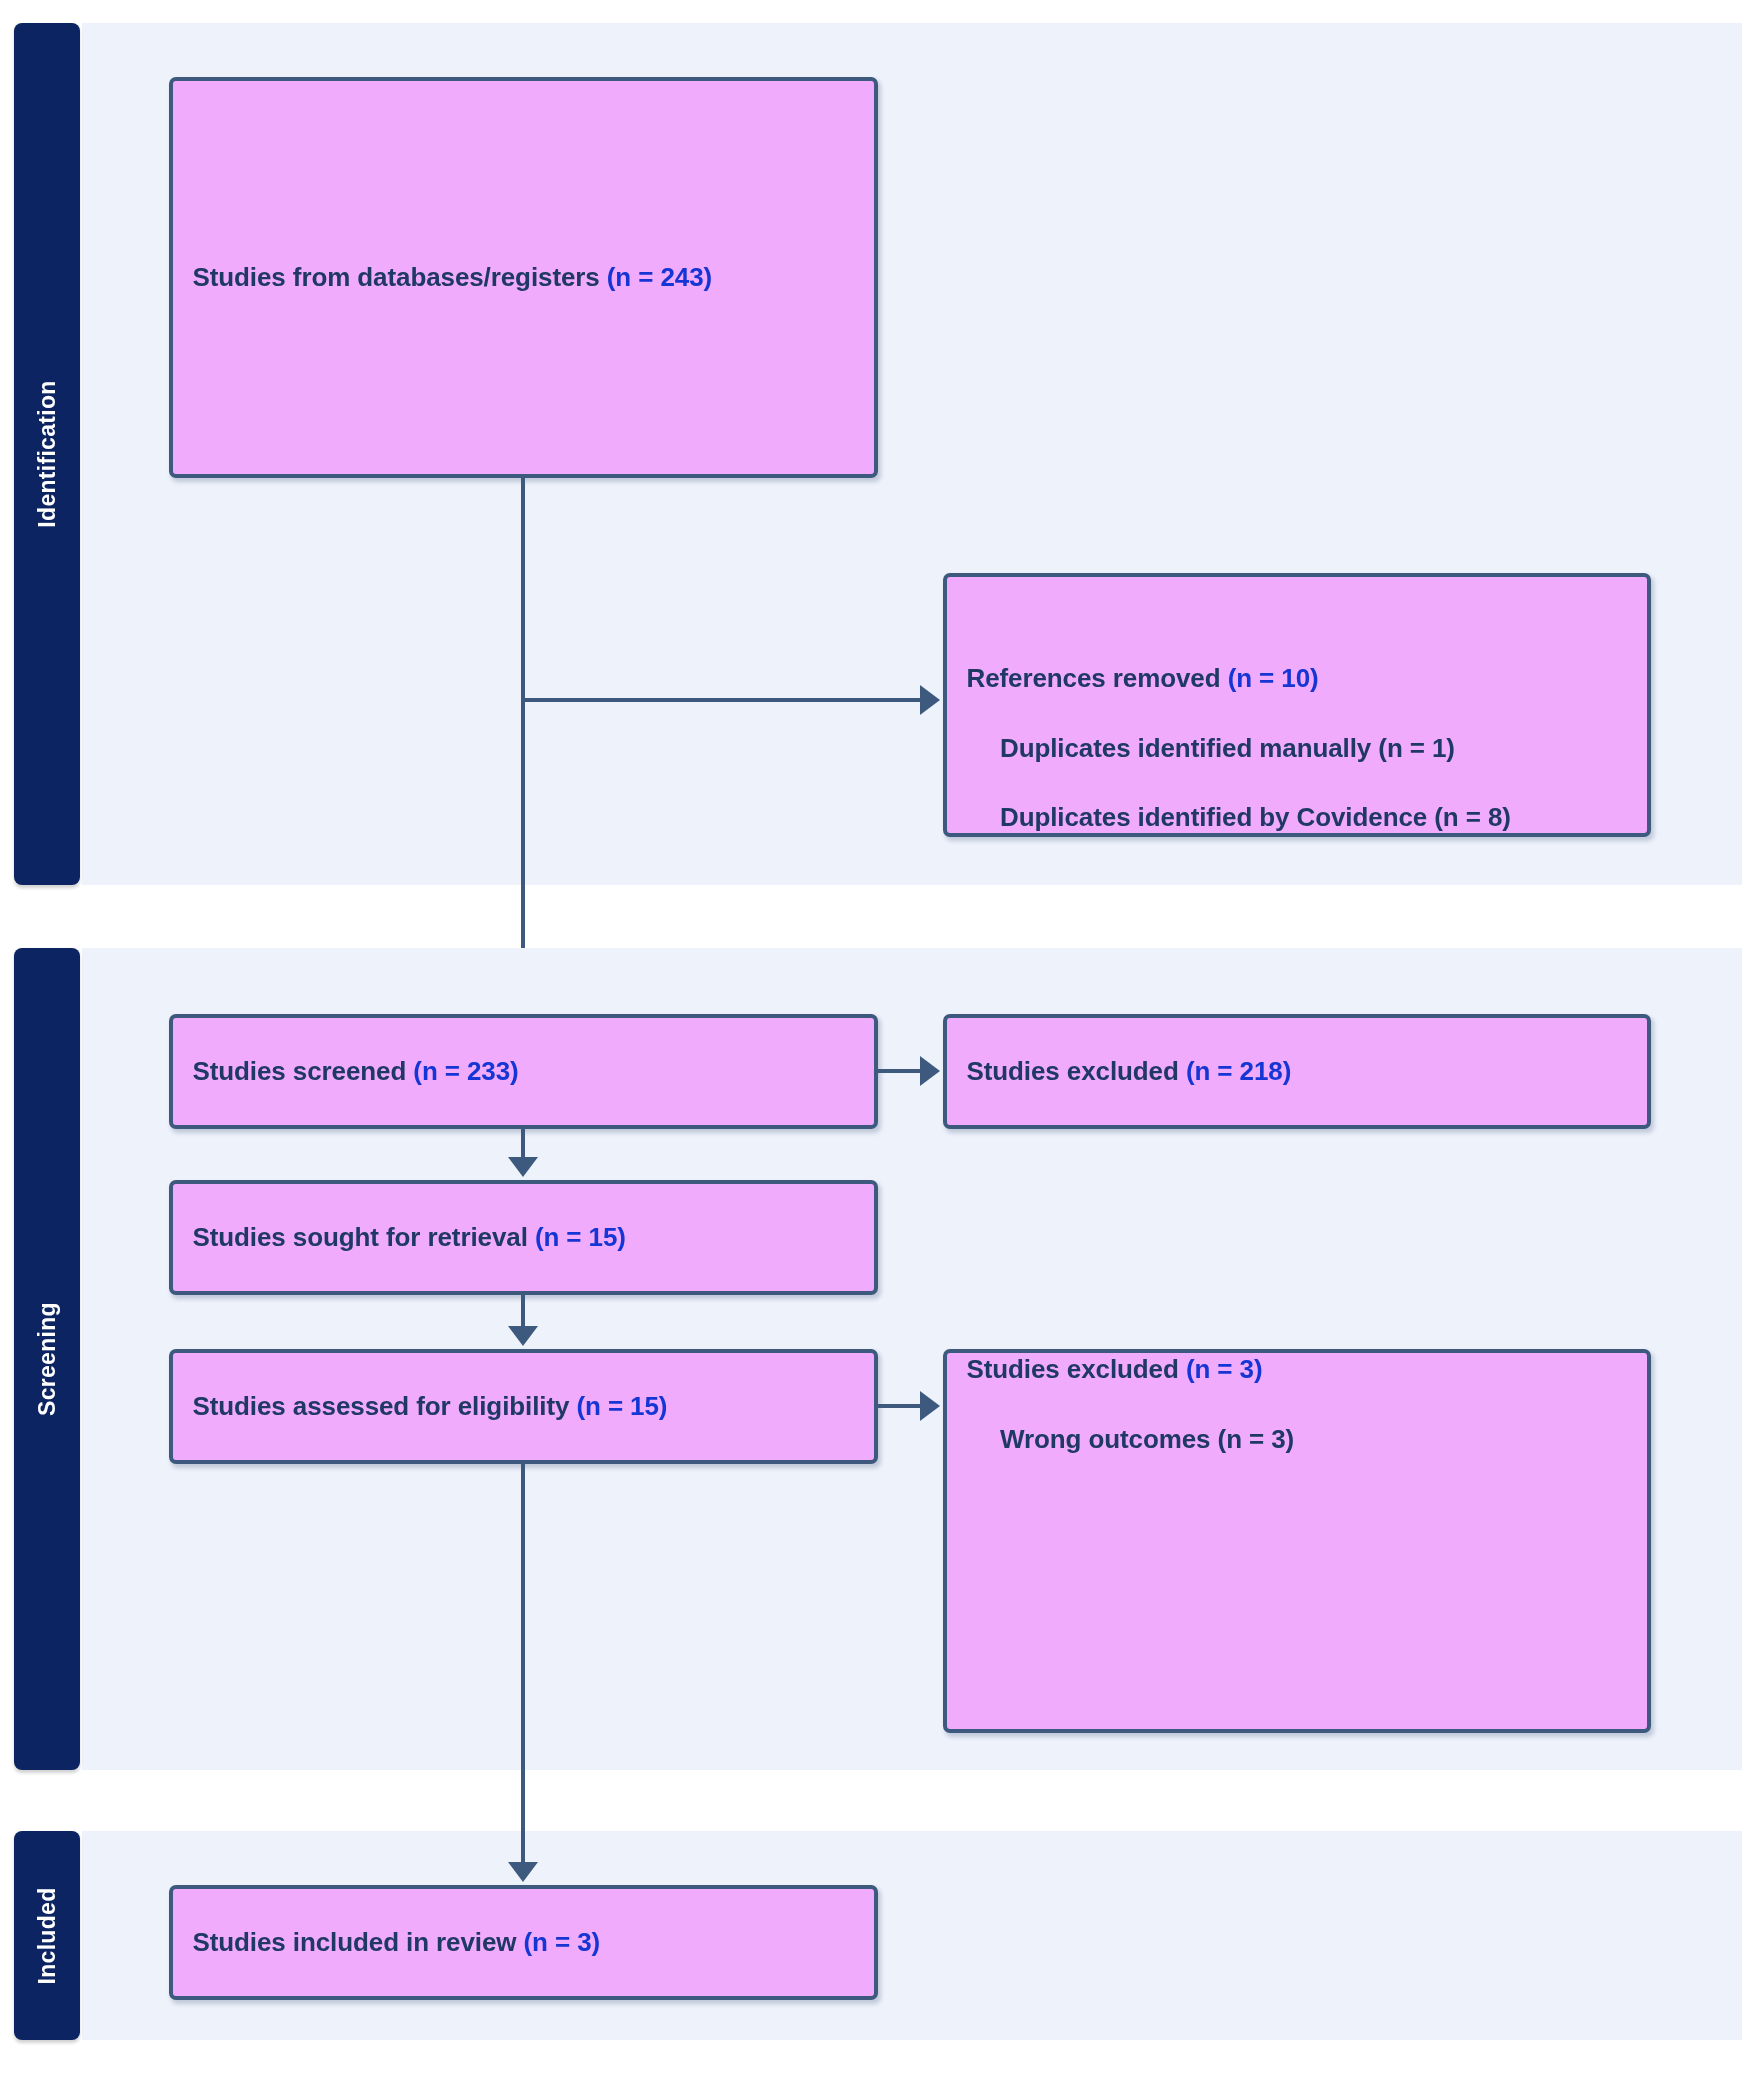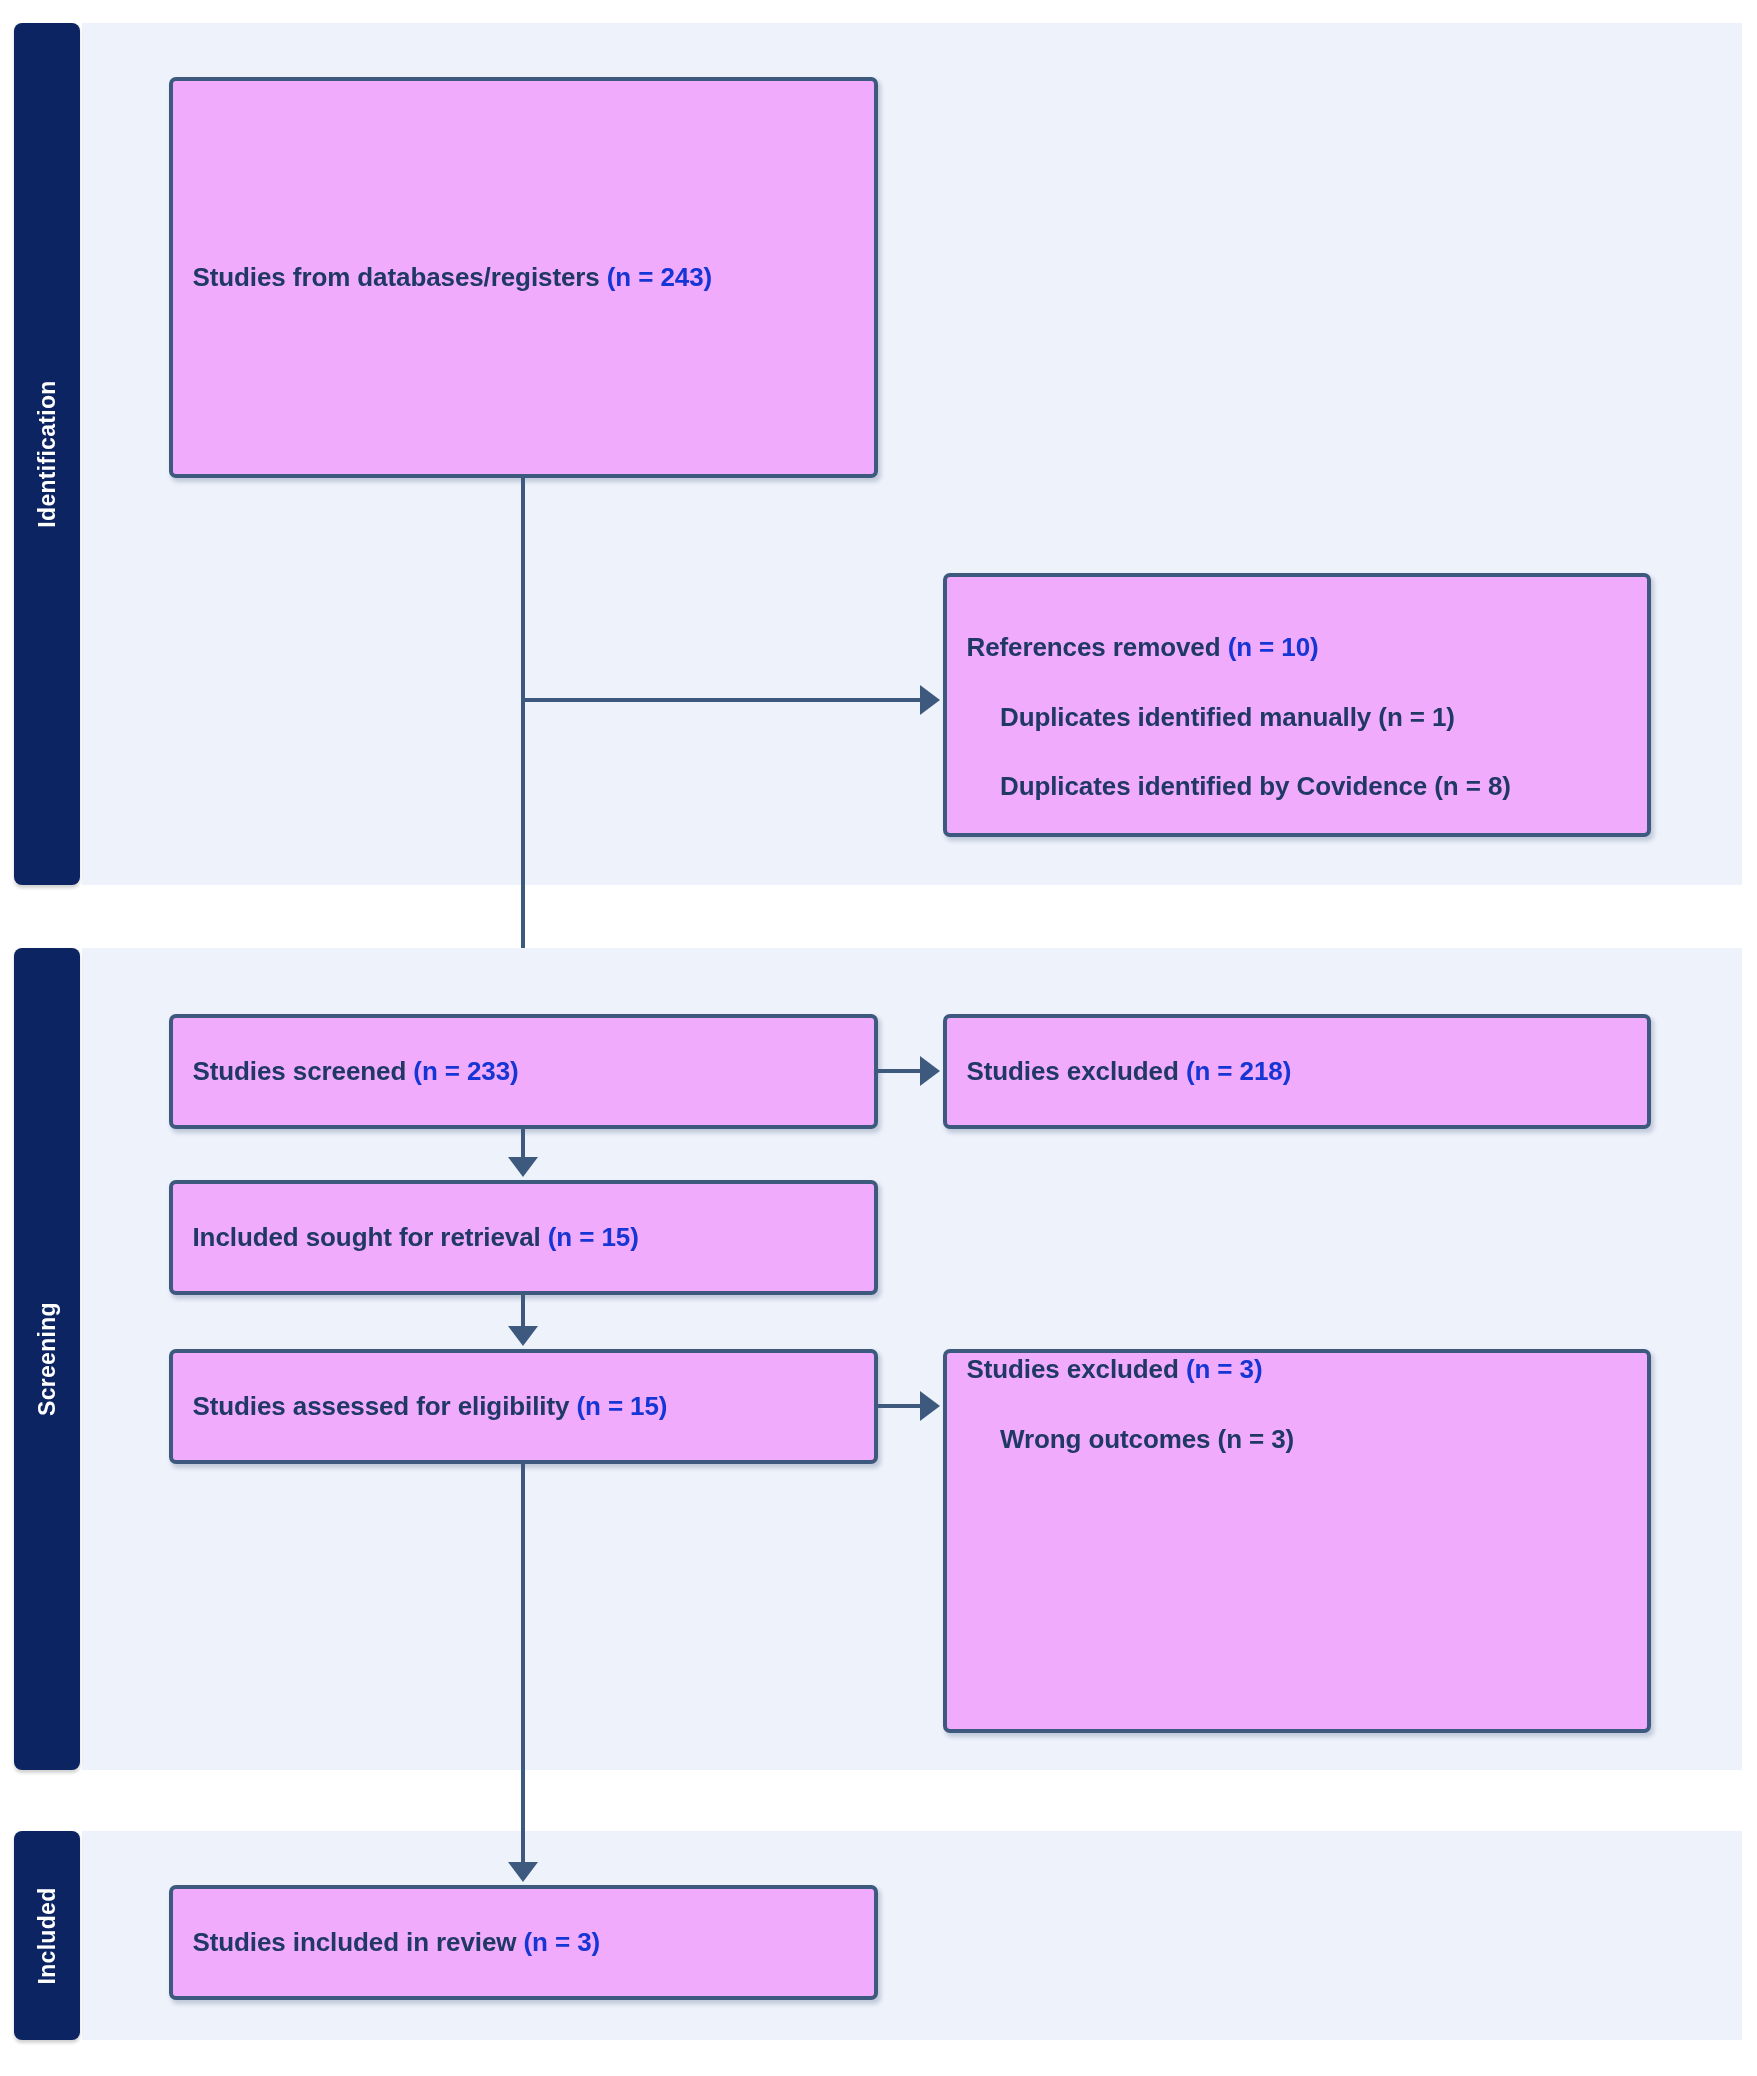--- a/index.html
+++ b/index.html
@@ -45,21 +45,21 @@
   <div class="sidebar" style="left:14.3px;top:23px;width:66px;height:862px;">
     <span>Identification</span>
   </div>
 
   <div class="box" style="left:169px;top:77px;width:709px;height:401px;">
     <div class="txt">
       <span>Studies from databases/registers </span><span class="cnt">(n = 243)</span>
     </div>
   </div>
 
-  <div class="box vtop" style="left:943px;top:573px;width:708px;height:264px;padding-top:54px;">
+  <div class="box vtop" style="left:943px;top:573px;width:708px;height:264px;padding-top:85px;">
     <div class="txt">
       <span>References removed </span><span class="cnt">(n = 10)</span>
     </div>
     <div class="sub">Duplicates identified manually (n = 1)</div>
     <div class="sub">Duplicates identified by Covidence (n = 8)</div>
   </div>
 
   <div class="ln vln" style="left:521px;top:478px;height:523px;"></div>
   <div class="ah-d" style="left:508px;top:998px;"></div>
 
@@ -81,21 +81,21 @@
     <div class="txt">
       <span>Studies excluded </span><span class="cnt">(n = 218)</span>
     </div>
   </div>
 
   <div class="ln hln" style="left:878px;top:1069px;width:45px;"></div>
   <div class="ah-r" style="left:920px;top:1056px;"></div>
 
   <div class="box" style="left:169px;top:1180px;width:709px;height:115px;">
     <div class="txt">
-      <span>Included sought for retrieval </span><span class="cnt">(n = 15)</span>
+      <span>Studies sought for retrieval </span><span class="cnt">(n = 15)</span>
     </div>
   </div>
 
   <div class="ln vln" style="left:521px;top:1129px;height:31px;"></div>
   <div class="ah-d" style="left:508px;top:1157px;"></div>
 
   <div class="box" style="left:169px;top:1349px;width:709px;height:115px;">
     <div class="txt">
       <span>Studies assessed for eligibility </span><span class="cnt">(n = 15)</span>
     </div>

